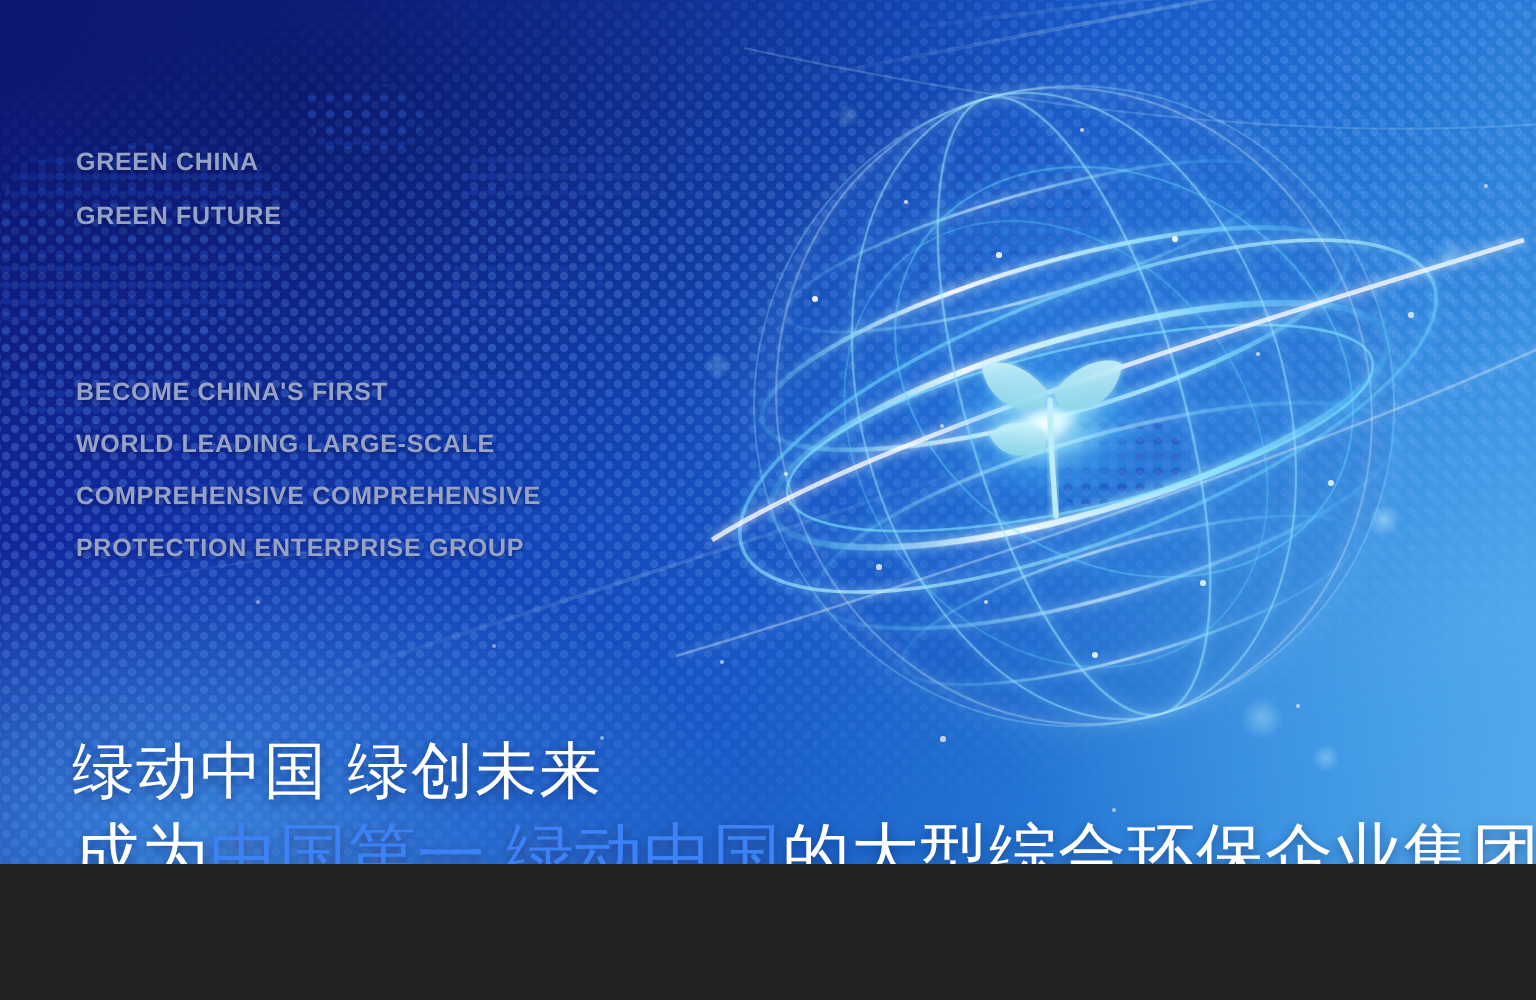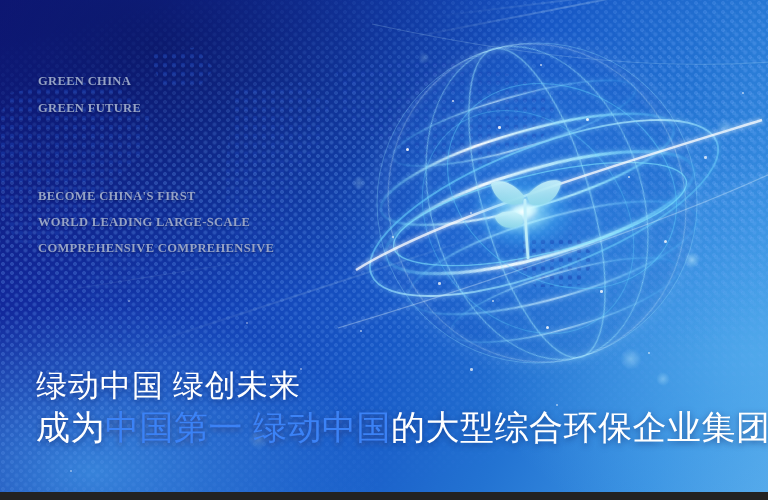--- a/index.html
+++ b/index.html
@@ -6,25 +6,24 @@
   * { margin:0; padding:0; box-sizing:border-box; }
   html,body{ background:#222; }
   body{
     font-family:"Liberation Sans","DejaVu Sans",sans-serif;
     display:flex; align-items:flex-start; justify-content:flex-start;
   }
 
   
   .banner{
     position:relative;
-    width:768px; height:492px;
+    width:768px; height:432px;
     overflow:hidden;
     background:#0f1f8f;
     isolation:isolate;
-    font-family:Liberation Serif, serif;
   }
 
   
   .bg-base{
     position:absolute; inset:0;
     background:
       linear-gradient(118deg,
         #101b86 0%,
         #122a9e 18%,
         #1342b6 38%,
@@ -318,20 +317,21 @@
 
   <div class="en-block-top">
     <div class="en-line">GREEN CHINA</div>
     <div class="en-line">GREEN FUTURE</div>
   </div>
 
   <div class="en-block-main">
     <div class="en-line">BECOME CHINA'S FIRST</div>
     <div class="en-line">WORLD LEADING LARGE-SCALE</div>
     <div class="en-line">COMPREHENSIVE COMPREHENSIVE</div>
+    <div class="en-line">PROTECTION ENTERPRISE GROUP</div>
   </div>
 
   <div class="cn-block">
     <div class="cn-line1">绿动中国 绿创未来</div>
     <div class="cn-line2">
       <span>成为</span><span class="cn-hl">中国第一</span><span class="cn-sp"></span><span class="cn-hl">绿动中国</span><span>的大型综合环保企业集团</span>
     </div>
   </div>
 
 </div>

